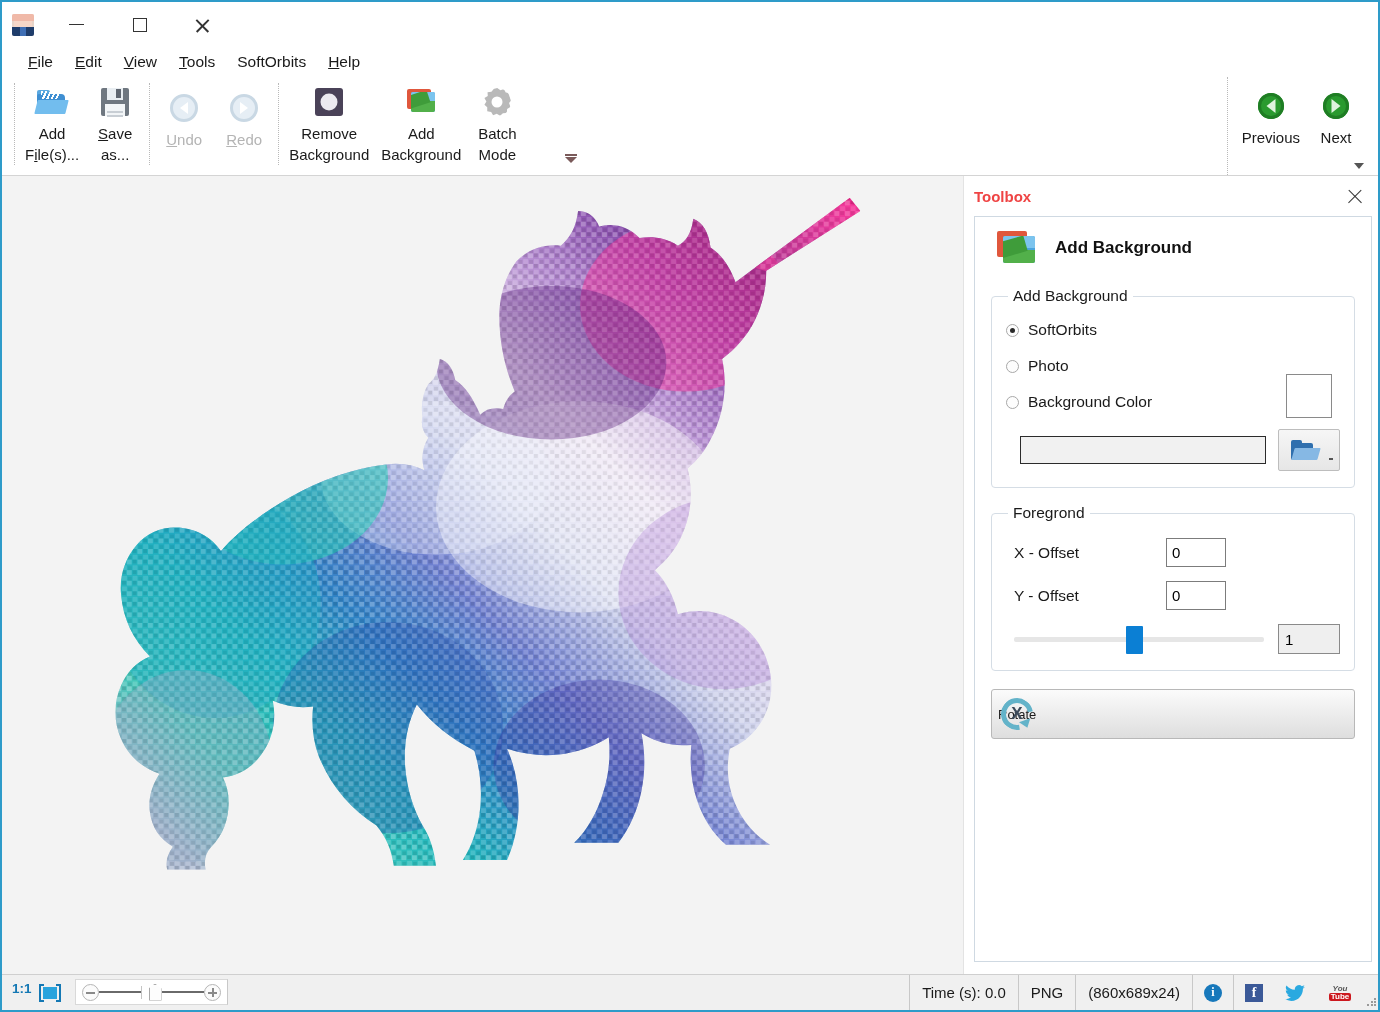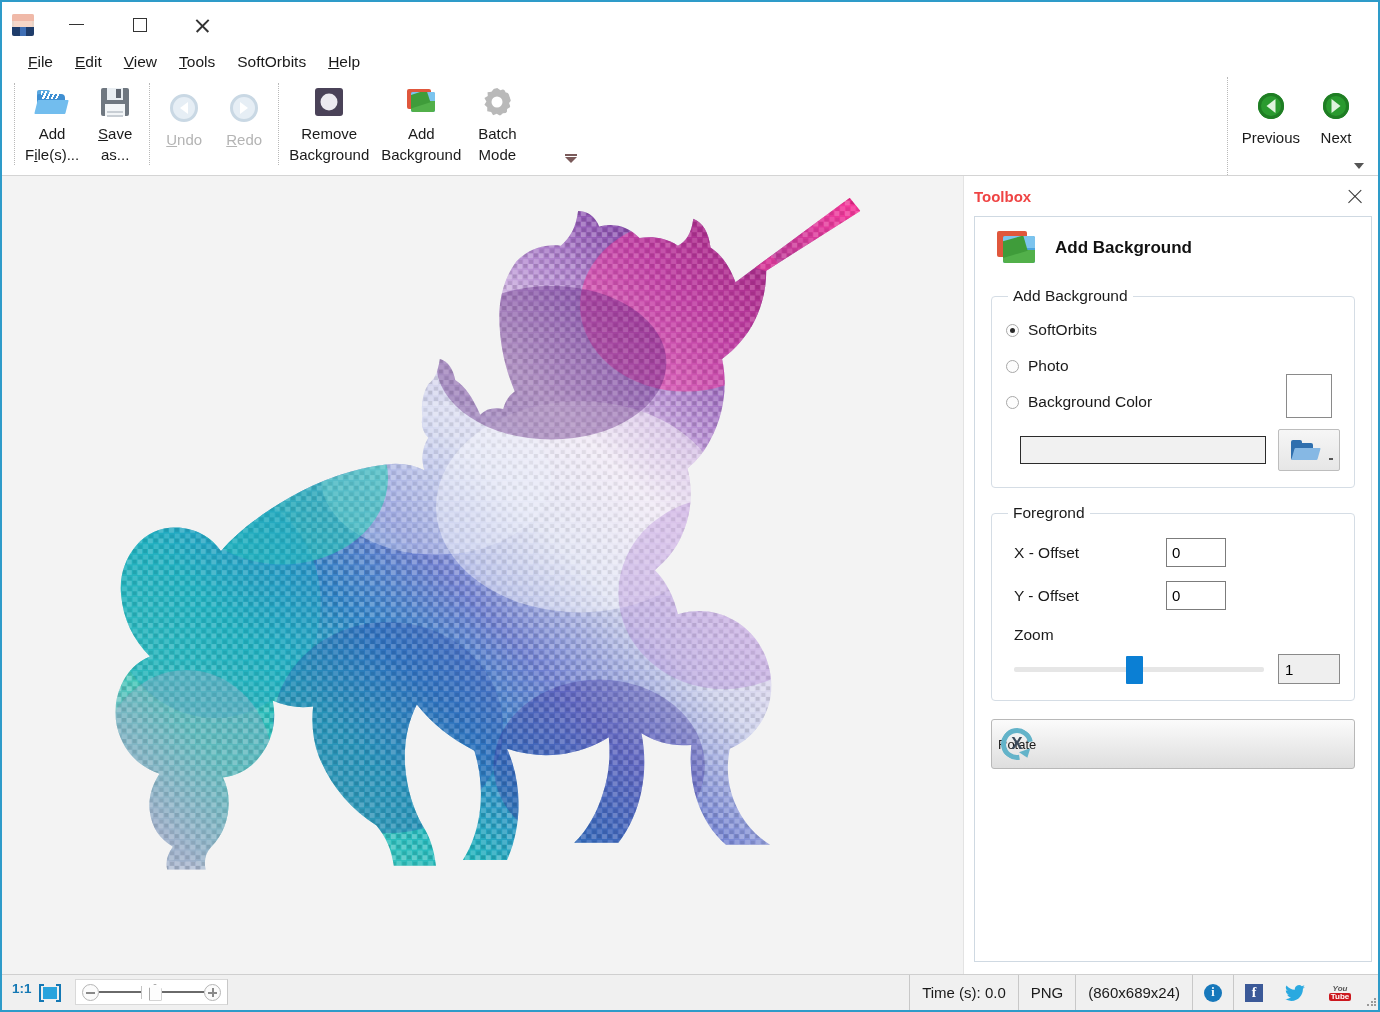--- a/index.html
+++ b/index.html
@@ -727,21 +727,20 @@
           <div class="field-row">
             <span class="field-label">X - Offset</span>
             <input class="field-input" type="text" value="0" style="">
           </div>
 
           <div class="field-row">
             <span class="field-label">Y - Offset</span>
             <input class="field-input" type="text" value="0" style="">
           </div>
 
-          <div class="zoom-label">Zoom</div>
 
           <div class="slider-row">
             <div class="slider-track">
               <div class="slider-thumb" id="zoomThumb" style="left: calc(48% - 8px); background: rgb(11, 127, 212);"></div>
             </div>
             <input class="zoom-value" type="text" value="1" style="">
           </div>
         </fieldset>
 
         <div class="action-btn">

